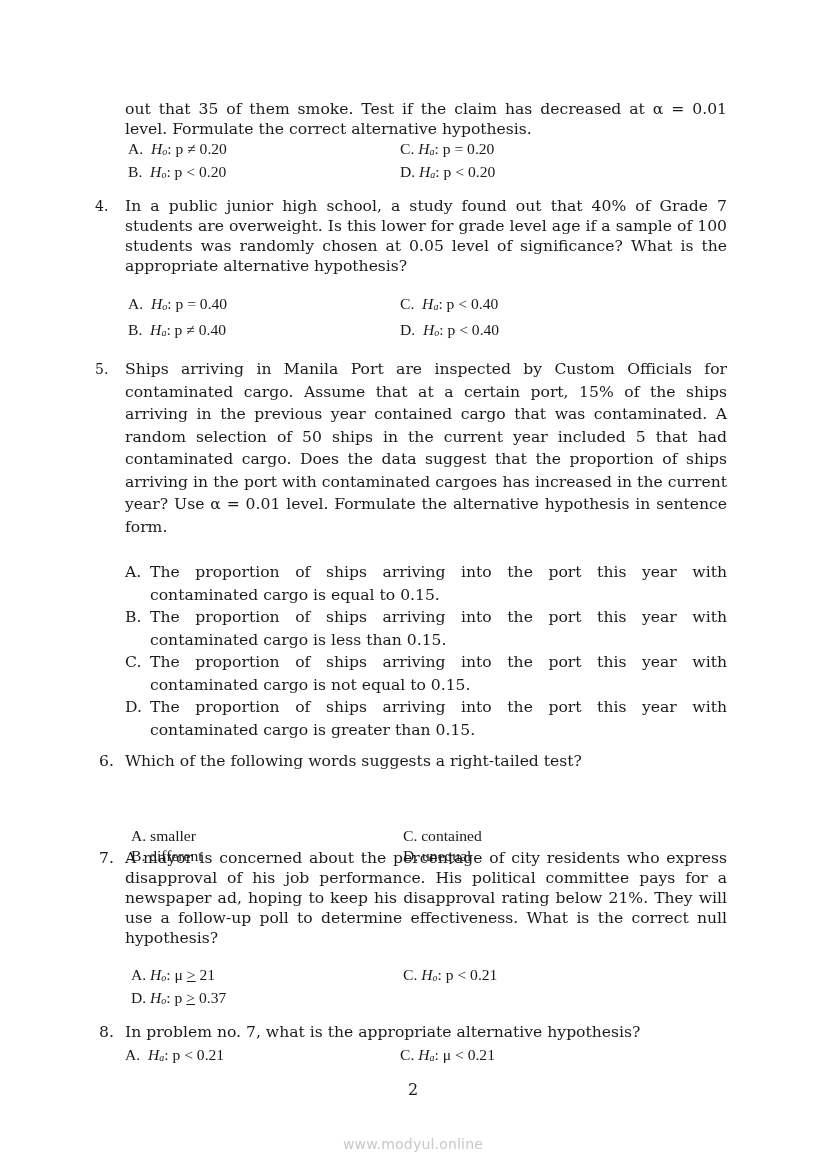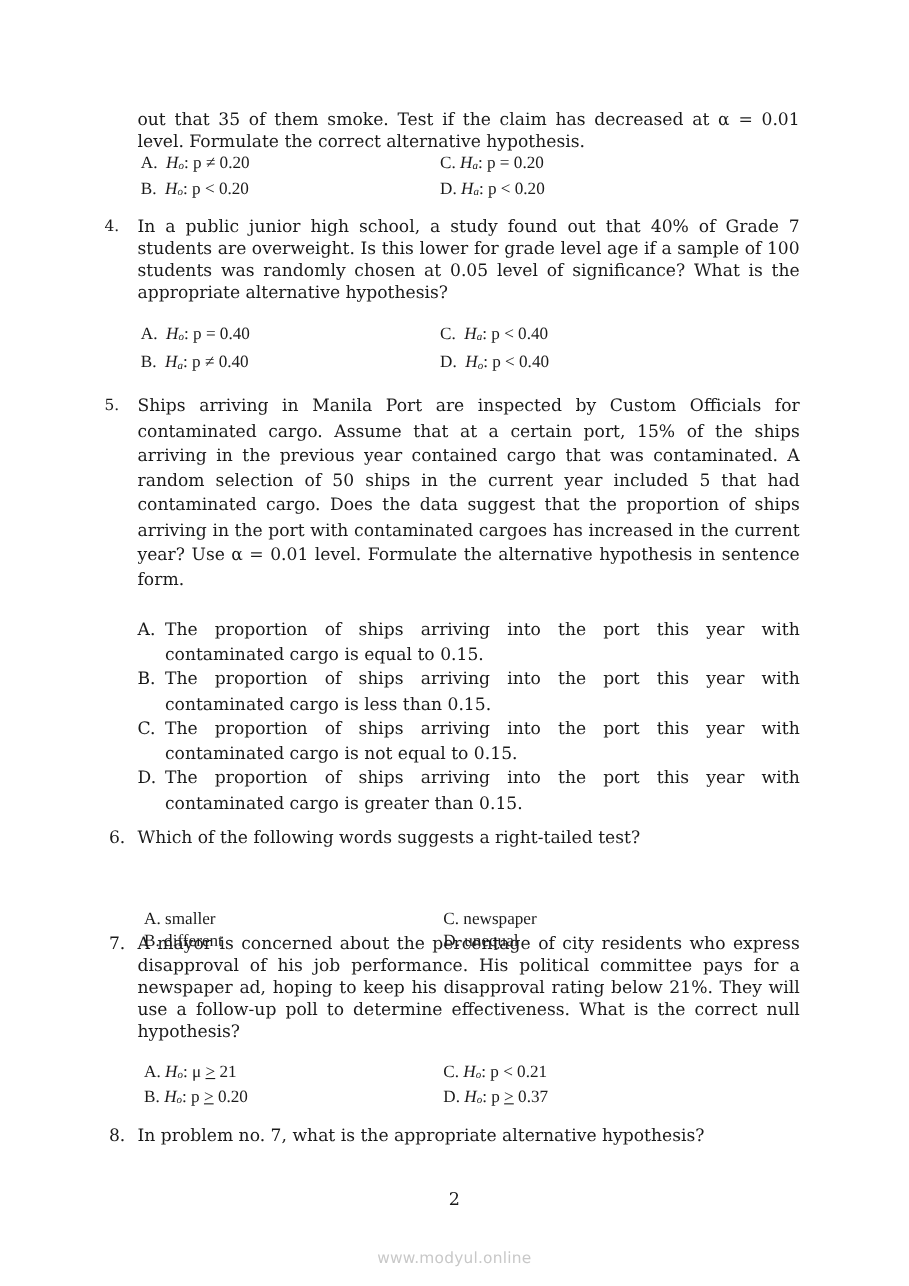--- a/index.html
+++ b/index.html
@@ -66,43 +66,48 @@
     <div class="item"><span class="lbl">D.</span><span>The proportion of ships arriving into the port this year with contaminated cargo is greater than 0.15.</span></div>
   </div>
 
   <div class="block" style="top:751px;">
     <span class="num" style="left:-26px;">6.</span>
     <span>Which of the following words suggests a right-tailed test?</span>
   </div>
   <div class="opts" style="top:826px;left:131px;">
     <div class="opt-row">
       <div class="opt">A. smaller</div>
-      <div class="opt">C. newspaper</div>
+      <div class="opt">C. contained</div>
     </div>
     <div class="opt-row">
       <div class="opt">B. different</div>
       <div class="opt">D. unequal</div>
     </div>
   </div>
 
   <div class="block just" style="top:848px;">
     <span class="num" style="left:-26px;">7.</span>
     <span>A mayor is concerned about the percentage of city residents who express disapproval of his job performance. His political committee pays for a newspaper ad, hoping to keep his disapproval rating below 21%. They will use a follow-up poll to determine effectiveness. What is the correct null hypothesis?</span>
   </div>
   <div class="opts" style="top:965px;left:131px;">
     <div class="opt-row">
       <div class="opt"><span>A.</span> <span class="h">H</span><span class="sub">o</span><span>: μ </span><span style="text-decoration:underline;">&gt;</span><span> 21</span></div>
       <div class="opt"><span>C.</span> <span class="h">H</span><span class="sub">o</span><span>: p &lt; 0.21</span></div>
     </div>
     <div class="opt-row">
-      <div class="opt"><span>B.</span> <span class="h">H</span><span class="sub">o</span><span>: p </span><span style="text-decoration:underline;">&gt;</span><span> 0.20</span></div>
       <div class="opt"><span>D.</span> <span class="h">H</span><span class="sub">o</span><span>: p </span><span style="text-decoration:underline;">&gt;</span><span> 0.37</span></div>
     </div>
   </div>
 
   <div class="block" style="top:1022px;">
     <span class="num" style="left:-26px;">8.</span>
     <span>In problem no. 7, what is the appropriate alternative hypothesis?</span>
   </div>
+  <div class="opts" style="top:1045px;left:125px;">
+    <div class="opt-row">
+      <div class="opt" style="width:275px;"><span>A.</span>&nbsp; <span class="h">H</span><span class="sub">a</span><span>: p &lt; 0.21</span></div>
+      <div class="opt"><span>C.</span> <span class="h">H</span><span class="sub">a</span><span>: μ &lt; 0.21</span></div>
+    </div>
+  </div>
 
   <div class="pagenum">2</div>
   <div class="wm">www.modyul.online</div>
 </div>
 
 </body></html>

